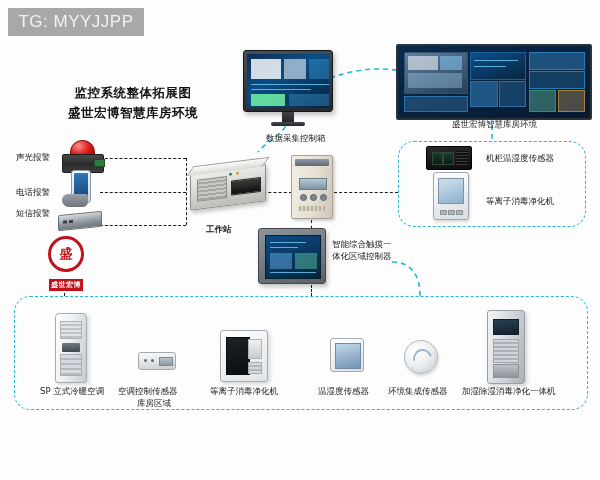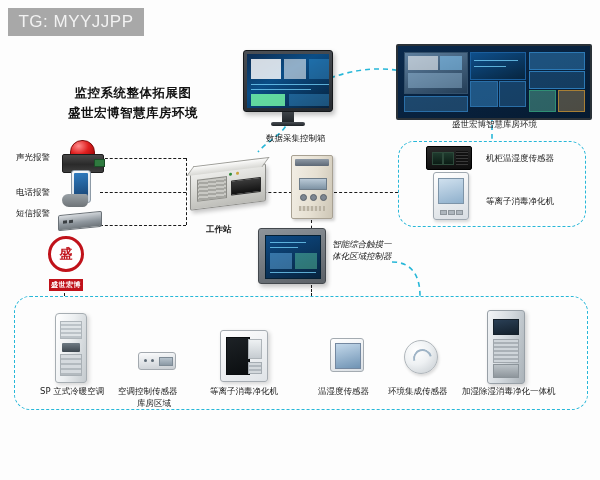--- a/index.html
+++ b/index.html
@@ -518,21 +518,21 @@
     <div class="tctrl">
       <div class="tctrl-scr">
         <div class="sc-line" style="left:4px; top:6px; width:36px;"></div>
         <div class="sc-line" style="left:4px; top:11px; width:28px;"></div>
         <div class="abs" style="left:4px; top:17px; width:22px; height:16px; background:rgba(120,200,255,.4);"></div>
         <div class="abs" style="left:29px; top:17px; width:22px; height:16px; background:rgba(120,255,190,.35);"></div>
         <div class="sc-line" style="left:4px; top:36px; width:46px;"></div>
       </div>
     </div>
   </div>
-  <div class="abs lab wrap" style="left:332px; top:238px; width:72px; line-height:12px;font-style:italic;">
+  <div class="abs lab wrap" style="left:332px; top:238px; width:72px; line-height:12px;">
     <div>智能综合触摸一</div>
     <div>体化区域控制器</div>
   </div>
 
   <div id="grp-bottom" class="abs dashgroup"></div>
 
   <div class="abs" style="left:55px; top:313px;">
     <div class="ac">
       <div class="ac-grille"></div>
       <div class="ac-panel"></div>

